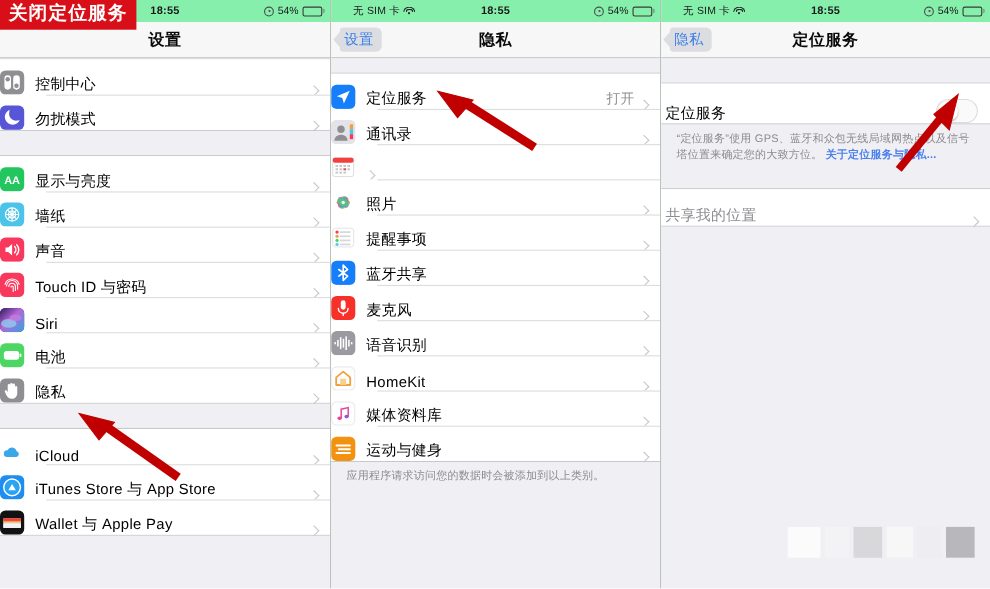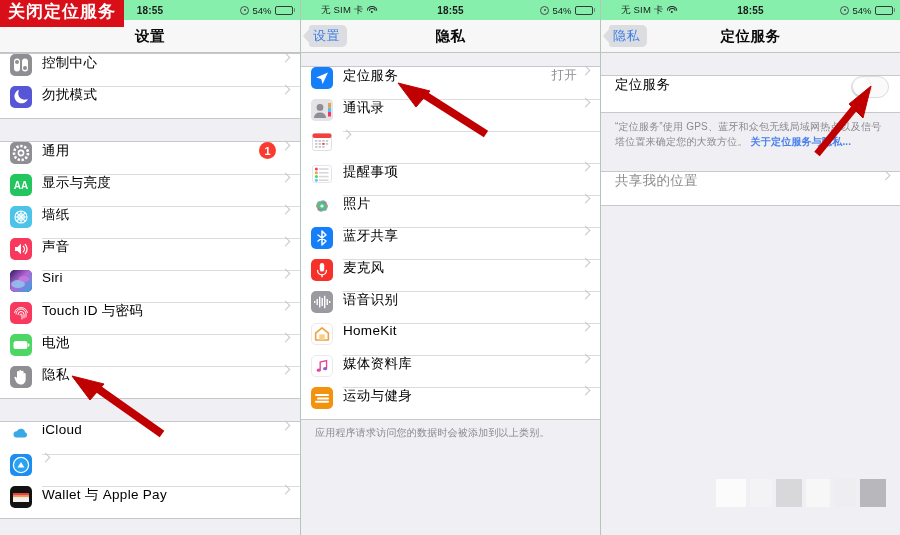--- a/index.html
+++ b/index.html
@@ -58,21 +58,21 @@
     border-top: 8px solid transparent; border-bottom: 8px solid transparent;
     border-right: 7px solid #dcdde0;
   }
   .nav-back-label { font-size: 13px; color: #3c7fe8; letter-spacing: .4px; }
 
   
   .scroll { position: absolute; left: 0; right: 0; top: 53px; bottom: 0; background: #efeff4; overflow: hidden; }
   .gap { height: 22px; }
   .gap-sm { height: 13px; }
   .group { background: #fff; border-top: 1px solid #c8c7cc; border-bottom: 1px solid #c8c7cc; }
-  .row { display: flex; align-items: flex-start; height: 32px; padding-left: 10px; background: #fff; position: relative; }
+  .row { display: flex; align-items: flex-end; height: 32px; background: #fff; position: relative; }
   .row + .row::before { content: ""; position: absolute; left: 42px; right: 0; top: 0; height: 1px; background: #dcdcde; }
   .row-label { font-size: 13.5px; color: #000; letter-spacing: .3px; flex: 1; }
   .row-label.dim { color: #8d8d92; }
   .row-value { font-size: 12.5px; color: #8e8e93; margin-right: 5px; letter-spacing: .3px; }
   .chev { width: 7px; height: 7px; border-right: 1.6px solid #c7c7cc; border-bottom: 1.6px solid #c7c7cc; transform: rotate(-45deg); margin-right: 11px; }
   .badge { min-width: 17px; height: 17px; border-radius: 9px; background: #fb3b30; color: #fff; font-size: 11px; display: flex; align-items: center; justify-content: center; margin-right: 6px; padding: 0 5px; font-weight: bold; }
   .footnote { font-size: 10px; color: #8a8a8f; padding: 6px 14px 0 14px; line-height: 1.45; letter-spacing: .2px; }
   .footnote a { color: #4a80ec; text-decoration: none; font-weight: bold; }
 
   
@@ -146,31 +146,20 @@
           </span>
           <span class="row-label">勿扰模式</span>
           <span class="chev"></span>
         </div>
       </div>
 
       <div class="gap"></div>
 
       <div class="group">
         <div class="row">
-          <span class="ico" style="background:#8e8e93">
-            <svg width="22" height="22" viewBox="0 0 22 22">
-              <circle cx="11" cy="11" r="7" fill="none" stroke="#fff" stroke-width="2.6" stroke-dasharray="2.4 1.6"></circle>
-              <circle cx="11" cy="11" r="2.6" fill="none" stroke="#fff" stroke-width="1.6"></circle>
-            </svg>
-          </span>
-          <span class="row-label">通用</span>
-          <span class="badge">1</span>
-          <span class="chev"></span>
-        </div>
-        <div class="row">
           <span class="ico" style="background:#22c55e">
             <svg width="22" height="22" viewBox="0 0 22 22">
               <text x="11" y="15" font-size="10" font-family="Liberation Sans, sans-serif" font-weight="bold" fill="#fff" text-anchor="middle">AA</text>
             </svg>
           </span>
           <span class="row-label">显示与亮度</span>
           <span class="chev"></span>
         </div>
         <div class="row">
           <span class="ico" style="background:#4cc3e8">
@@ -186,20 +175,34 @@
           <span class="chev"></span>
         </div>
         <div class="row">
           <span class="ico" style="background:#f8385c">
             <svg width="22" height="22" viewBox="0 0 22 22">
               <path d="M5 9h2.5L11 5.8v10.4L7.5 13H5z" fill="#fff"></path>
               <path d="M13.3 8.2a4 4 0 0 1 0 5.6M15.2 6.4a6.6 6.6 0 0 1 0 9.2" fill="none" stroke="#fff" stroke-width="1.3" stroke-linecap="round"></path>
             </svg>
           </span>
           <span class="row-label">声音</span>
+          <span class="chev"></span>
+        </div>
+        <div class="row">
+          <span class="ico" style="background:#f8385c">
+            <svg width="22" height="22" viewBox="0 0 22 22">
+              <g fill="none" stroke="#fff" stroke-width="1" stroke-linecap="round">
+                <path d="M6 12a5 5 0 0 1 10 0v3"></path>
+                <path d="M8 12.5a3 3 0 0 1 6 0v3.5"></path>
+                <path d="M10 13a1 1 0 0 1 2 0v4"></path>
+                <path d="M4.6 10.5A6.7 6.7 0 0 1 11 5.6a6.7 6.7 0 0 1 6.4 4.9"></path>
+              </g>
+            </svg>
+          </span>
+          <span class="row-label">Touch ID 与密码</span>
           <span class="chev"></span>
         </div>
         <div class="row">
           <span class="ico" style="background:#1c1340">
             <svg width="22" height="22" viewBox="0 0 22 22">
               <defs>
                 <linearGradient id="sirig" x1="0" y1="0" x2="1" y2="1">
                   <stop offset="0%" stop-color="#2b1b5e"></stop>
                   <stop offset="45%" stop-color="#b565d8"></stop>
                   <stop offset="100%" stop-color="#2fa7e0"></stop>
@@ -207,34 +210,20 @@
               </defs>
               <rect width="22" height="22" fill="url(#sirig)"></rect>
               <ellipse cx="8" cy="14" rx="7" ry="4" fill="#8ed3f0" opacity=".75"></ellipse>
               <ellipse cx="14" cy="9" rx="5.5" ry="3" fill="#c97fe0" opacity=".7"></ellipse>
             </svg>
           </span>
           <span class="row-label">Siri</span>
           <span class="chev"></span>
         </div>
         <div class="row">
-          <span class="ico" style="background:#f8385c">
-            <svg width="22" height="22" viewBox="0 0 22 22">
-              <g fill="none" stroke="#fff" stroke-width="1" stroke-linecap="round">
-                <path d="M6 12a5 5 0 0 1 10 0v3"></path>
-                <path d="M8 12.5a3 3 0 0 1 6 0v3.5"></path>
-                <path d="M10 13a1 1 0 0 1 2 0v4"></path>
-                <path d="M4.6 10.5A6.7 6.7 0 0 1 11 5.6a6.7 6.7 0 0 1 6.4 4.9"></path>
-              </g>
-            </svg>
-          </span>
-          <span class="row-label">Touch ID 与密码</span>
-          <span class="chev"></span>
-        </div>
-        <div class="row">
           <span class="ico" style="background:#4cd763">
             <svg width="22" height="22" viewBox="0 0 22 22">
               <rect x="3.5" y="7" width="14" height="8" rx="2.6" fill="#fff"></rect>
               <rect x="18" y="9.4" width="1.4" height="3.2" rx=".6" fill="#fff"></rect>
             </svg>
           </span>
           <span class="row-label">电池</span>
           <span class="chev"></span>
         </div>
         <div class="row">
@@ -260,20 +249,21 @@
           <span class="row-label">iCloud</span>
           <span class="chev"></span>
         </div>
         <div class="row">
           <span class="ico" style="background:#1d8df0">
             <svg width="22" height="22" viewBox="0 0 22 22">
               <circle cx="11" cy="11" r="7.6" fill="#2aa3f5" stroke="#fff" stroke-width="1.3"></circle>
               <path d="M7.6 13.6l3.4-5.6 3.4 5.6z" fill="#fff"></path>
             </svg>
           </span>
+          <span class="row-label">iTunes Store 与 App Store</span>
           <span class="chev"></span>
         </div>
         <div class="row">
           <span class="ico" style="background:#121212">
             <svg width="22" height="22" viewBox="0 0 22 22">
               <rect x="3" y="7" width="16" height="9" rx="1.4" fill="#e8e8e8"></rect>
               <rect x="3" y="7" width="16" height="2.6" fill="#e8443c"></rect>
               <rect x="3" y="9.6" width="16" height="1.4" fill="#f2a23c"></rect>
               <rect x="3" y="12.4" width="16" height="3.6" fill="#f2f2f2"></rect>
             </svg>
@@ -372,54 +362,54 @@
               </g>
               <rect x="11.2" y="12" width="2.4" height="1.8" fill="#f43f3f"></rect>
             </svg>
           </span>
           <span class="chev"></span>
         </div>
 
         <div class="row">
           <span class="ico" style="background:#fff">
             <svg width="22" height="22" viewBox="0 0 22 22">
+              <g transform="translate(11,11)">
+                <ellipse rx="3.2" ry="6" fill="#f7cf3a" opacity=".9"></ellipse>
+                <ellipse rx="3.2" ry="6" fill="#f2603c" opacity=".85" transform="rotate(45)"></ellipse>
+                <ellipse rx="3.2" ry="6" fill="#e8439c" opacity=".8" transform="rotate(90)"></ellipse>
+                <ellipse rx="3.2" ry="6" fill="#8a5bd8" opacity=".8" transform="rotate(135)"></ellipse>
+                <ellipse rx="3.2" ry="6" fill="#3aa8e8" opacity=".75" transform="rotate(22)"></ellipse>
+                <ellipse rx="3.2" ry="6" fill="#4cd763" opacity=".75" transform="rotate(112)"></ellipse>
+                <circle r="1.6" fill="#fff" opacity=".9"></circle>
+              </g>
+            </svg>
+          </span>
+          <span class="row-label">照片</span>
+          <span class="chev"></span>
+        </div>
+
+        <div class="row">
+          <span class="ico" style="background:#fff">
+            <svg width="22" height="22" viewBox="0 0 22 22">
               <rect x="1.5" y="2.5" width="19" height="17" rx="2.4" fill="#fff" stroke="#e0e0e4" stroke-width=".8"></rect>
               <circle cx="5.4" cy="6" r="1.5" fill="#f8385c"></circle>
                 <rect x="8" y="5.2" width="9.5" height="1.6" fill="#d8d8dc"></rect>
               <circle cx="5.4" cy="9.8" r="1.5" fill="#f2a03c"></circle>
                 <rect x="8" y="9" width="9.5" height="1.6" fill="#d8d8dc"></rect>
               <circle cx="5.4" cy="13.6" r="1.5" fill="#4cd763"></circle>
                 <rect x="8" y="12.8" width="9.5" height="1.6" fill="#d8d8dc"></rect>
               <circle cx="5.4" cy="17.2" r="1.5" fill="#5bc8f5"></circle>
                 <rect x="8" y="16.4" width="9.5" height="1.6" fill="#d8d8dc"></rect>
             </svg>
           </span>
           <span class="row-label">提醒事项</span>
           <span class="chev"></span>
         </div>
 
         <div class="row">
-          <span class="ico" style="background:#fff">
-            <svg width="22" height="22" viewBox="0 0 22 22">
-              <g transform="translate(11,11)">
-                <ellipse rx="3.2" ry="6" fill="#f7cf3a" opacity=".9"></ellipse>
-                <ellipse rx="3.2" ry="6" fill="#f2603c" opacity=".85" transform="rotate(45)"></ellipse>
-                <ellipse rx="3.2" ry="6" fill="#e8439c" opacity=".8" transform="rotate(90)"></ellipse>
-                <ellipse rx="3.2" ry="6" fill="#8a5bd8" opacity=".8" transform="rotate(135)"></ellipse>
-                <ellipse rx="3.2" ry="6" fill="#3aa8e8" opacity=".75" transform="rotate(22)"></ellipse>
-                <ellipse rx="3.2" ry="6" fill="#4cd763" opacity=".75" transform="rotate(112)"></ellipse>
-                <circle r="1.6" fill="#fff" opacity=".9"></circle>
-              </g>
-            </svg>
-          </span>
-          <span class="row-label">照片</span>
-          <span class="chev"></span>
-        </div>
-
-        <div class="row">
           <span class="ico" style="background:#157efb">
             <svg width="22" height="22" viewBox="0 0 22 22">
               <path d="M11 4 L15 8 L7 14 M11 18 L15 14 L7 8 M11 4 V18" fill="none" stroke="#fff" stroke-width="1.5" stroke-linejoin="round" stroke-linecap="round"></path>
             </svg>
           </span>
           <span class="row-label">蓝牙共享</span>
           <span class="chev"></span>
         </div>
 
         <div class="row">

